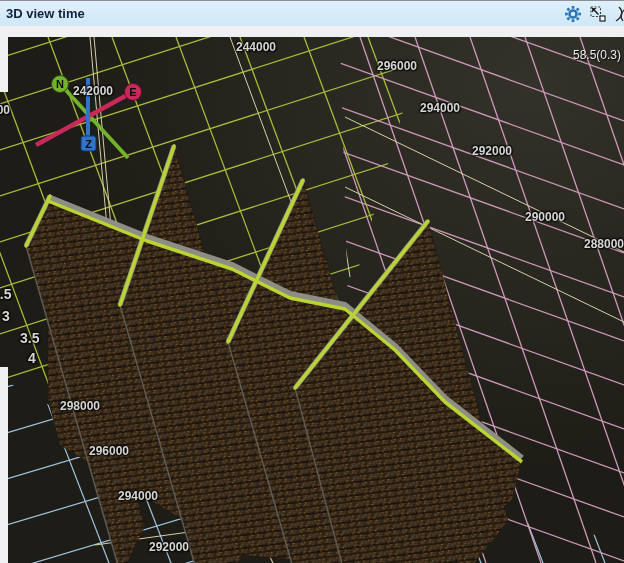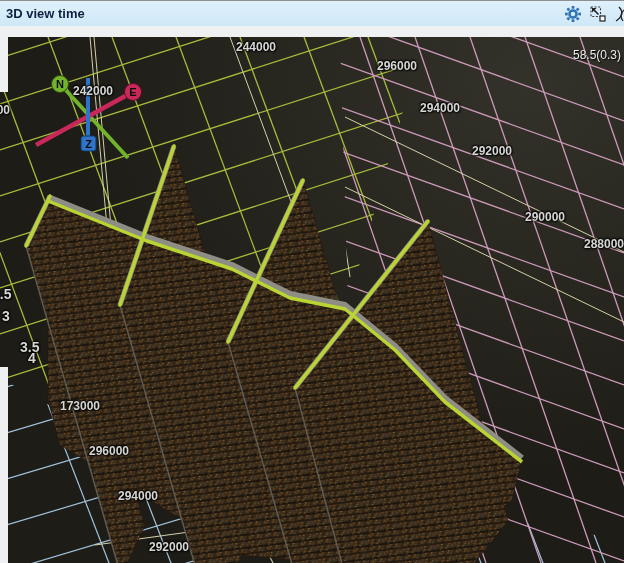--- a/index.html
+++ b/index.html
@@ -223,25 +223,25 @@
   <span class="lbl" style="left:236px;top:2px;">244000</span>
   <span class="lbl" style="left:73px;top:46px;">242000</span>
   <span class="lbl" style="left:-30px;top:65px;">240000</span>
 
   <span class="lbl" style="left:377px;top:21px;">296000</span>
   <span class="lbl" style="left:420px;top:63px;">294000</span>
   <span class="lbl" style="left:472px;top:106px;">292000</span>
   <span class="lbl" style="left:525px;top:140px;margin-top:32px;">290000</span>
   <span class="lbl" style="left:584px;top:199px;">288000</span>
 
-  <span class="lbl" style="left:60px;top:361px;">173000</span>
+  <span class="lbl" style="left:60px;top:361px;">298000</span>
   <span class="lbl" style="left:89px;top:406px;">296000</span>
   <span class="lbl" style="left:118px;top:451px;">294000</span>
   <span class="lbl" style="left:149px;top:502px;">292000</span>
 
   <span class="lbl time" style="left:-8px;top:249px;">2.5</span>
   <span class="lbl time" style="left:2px;top:271px;">3</span>
-  <span class="lbl time" style="left:20px;top:293px;margin-top:9px;">3.5</span>
+  <span class="lbl time" style="left:20px;top:293px;">3.5</span>
   <span class="lbl time" style="left:28px;top:313px;">4</span>
 </div>
 
 <div class="notch top"></div>
 <div class="notch bottom"></div>
 
 </body></html>

